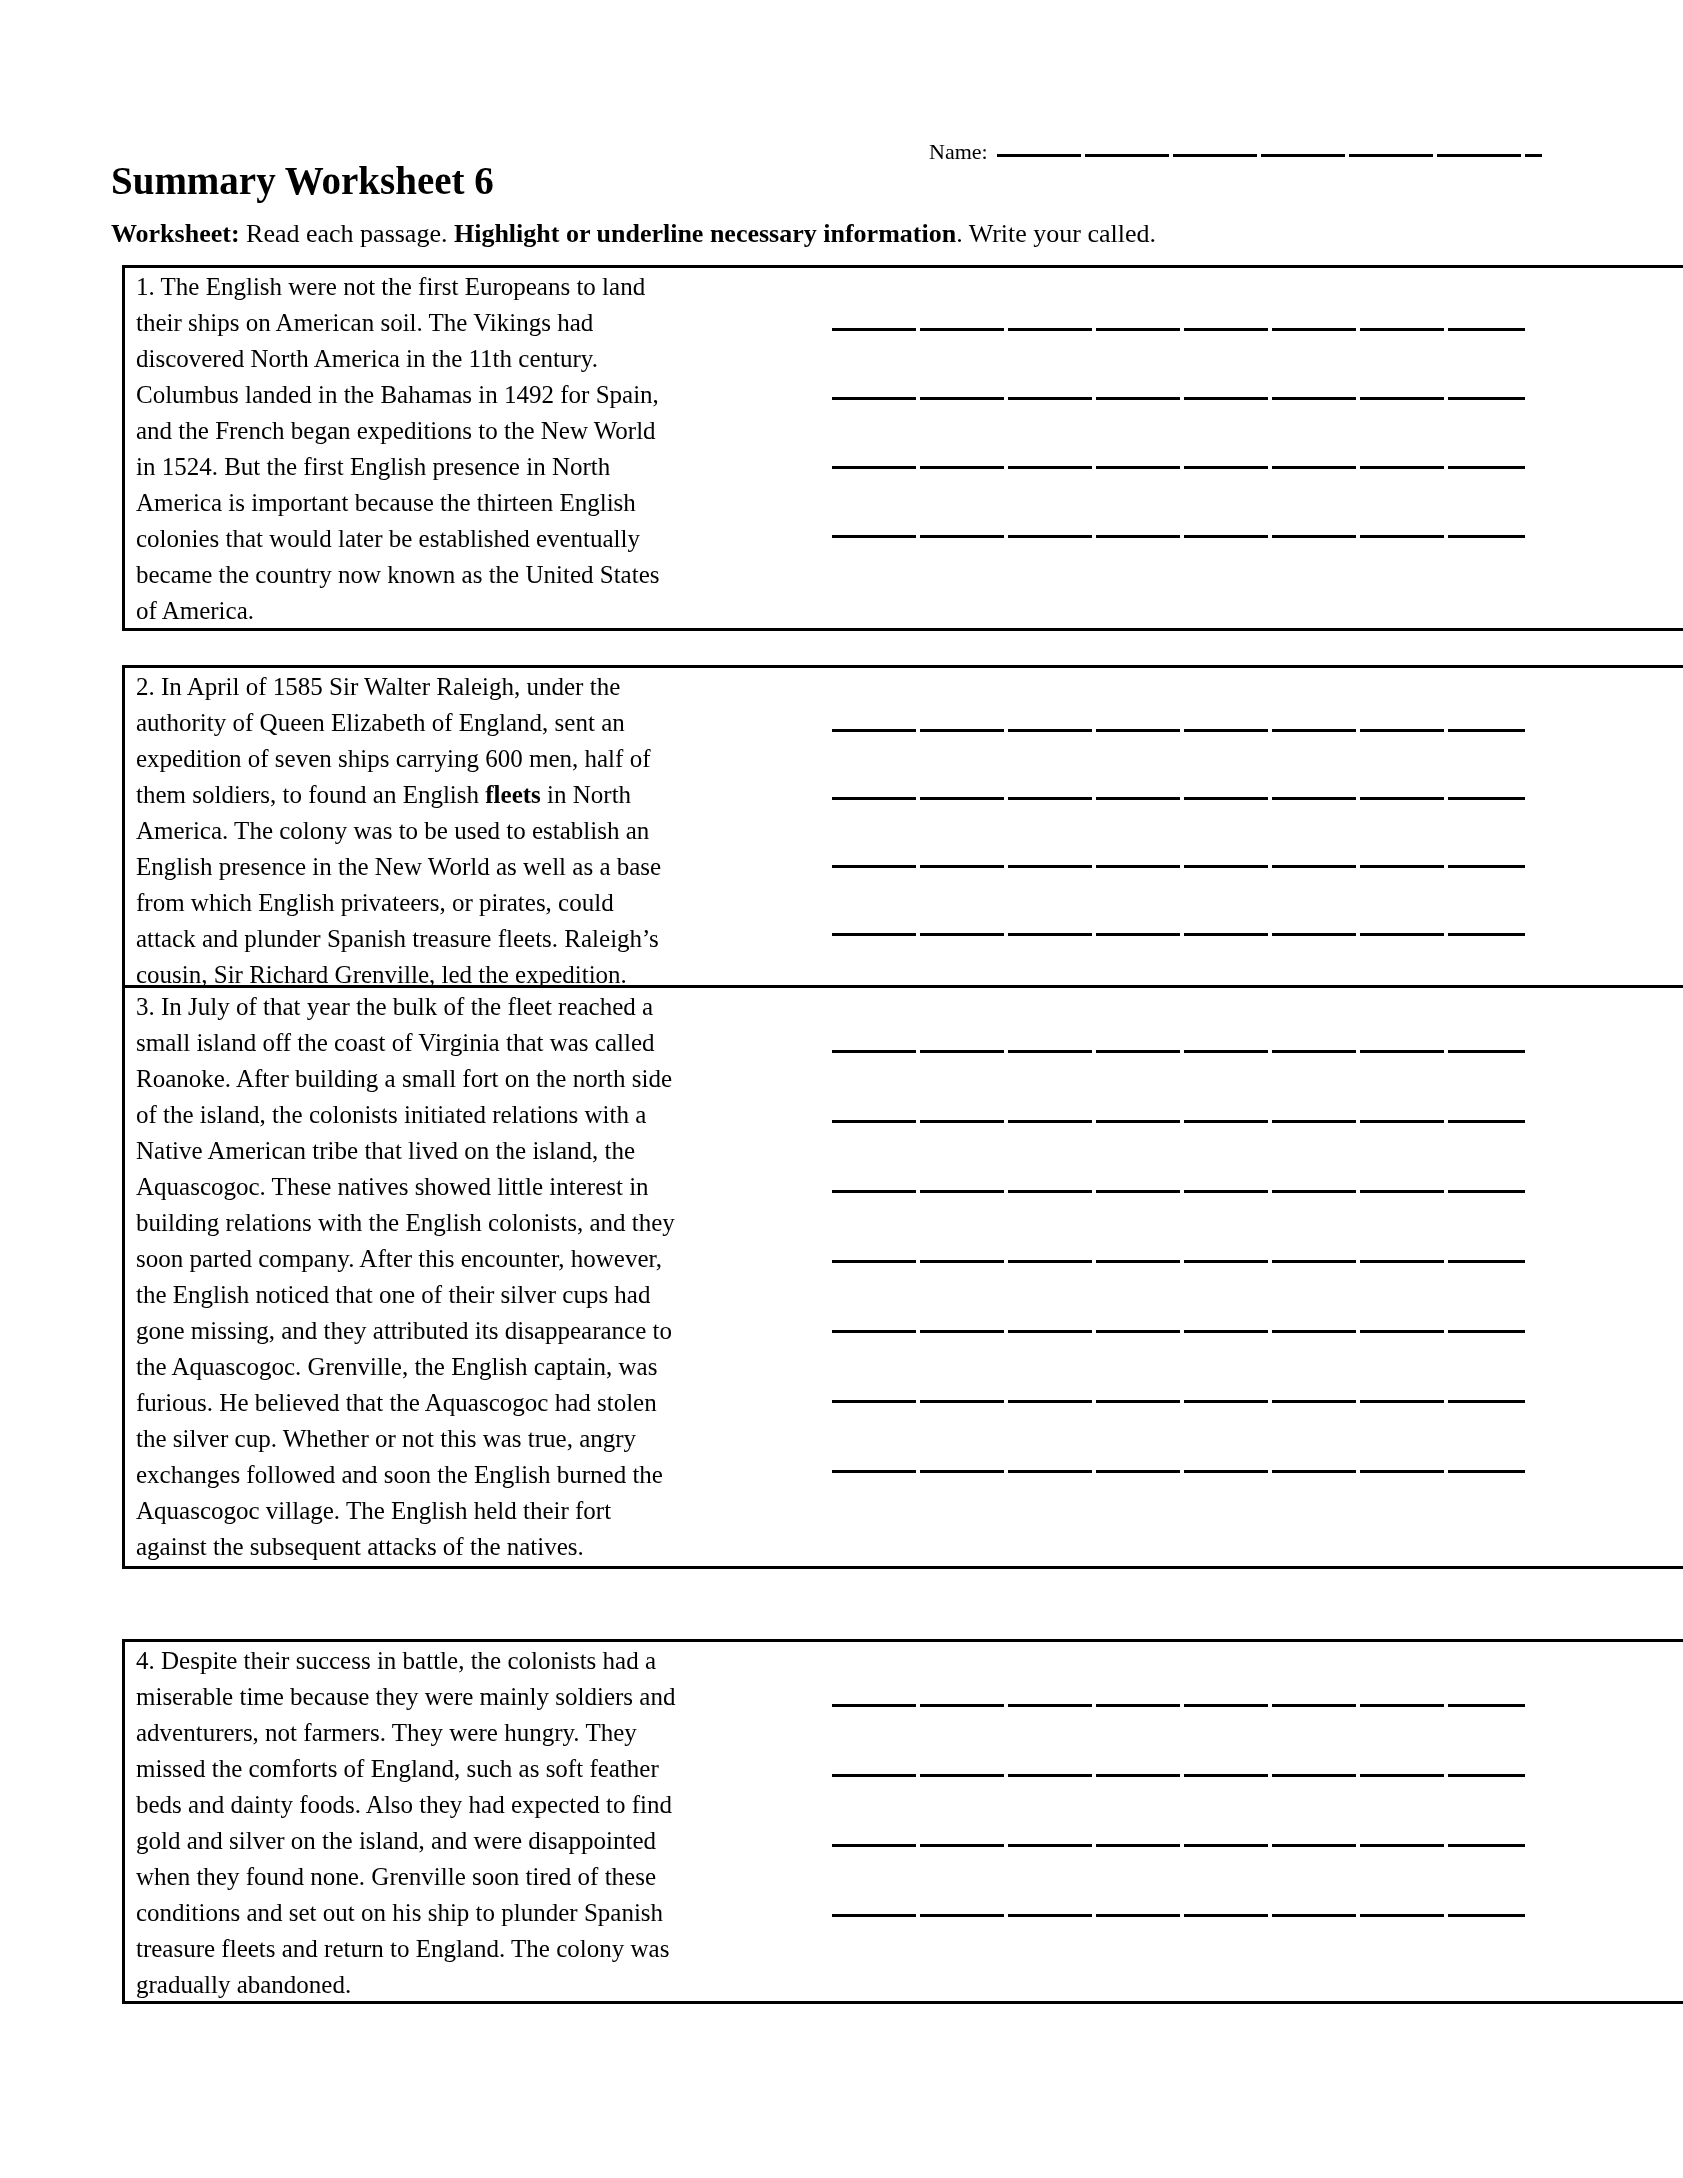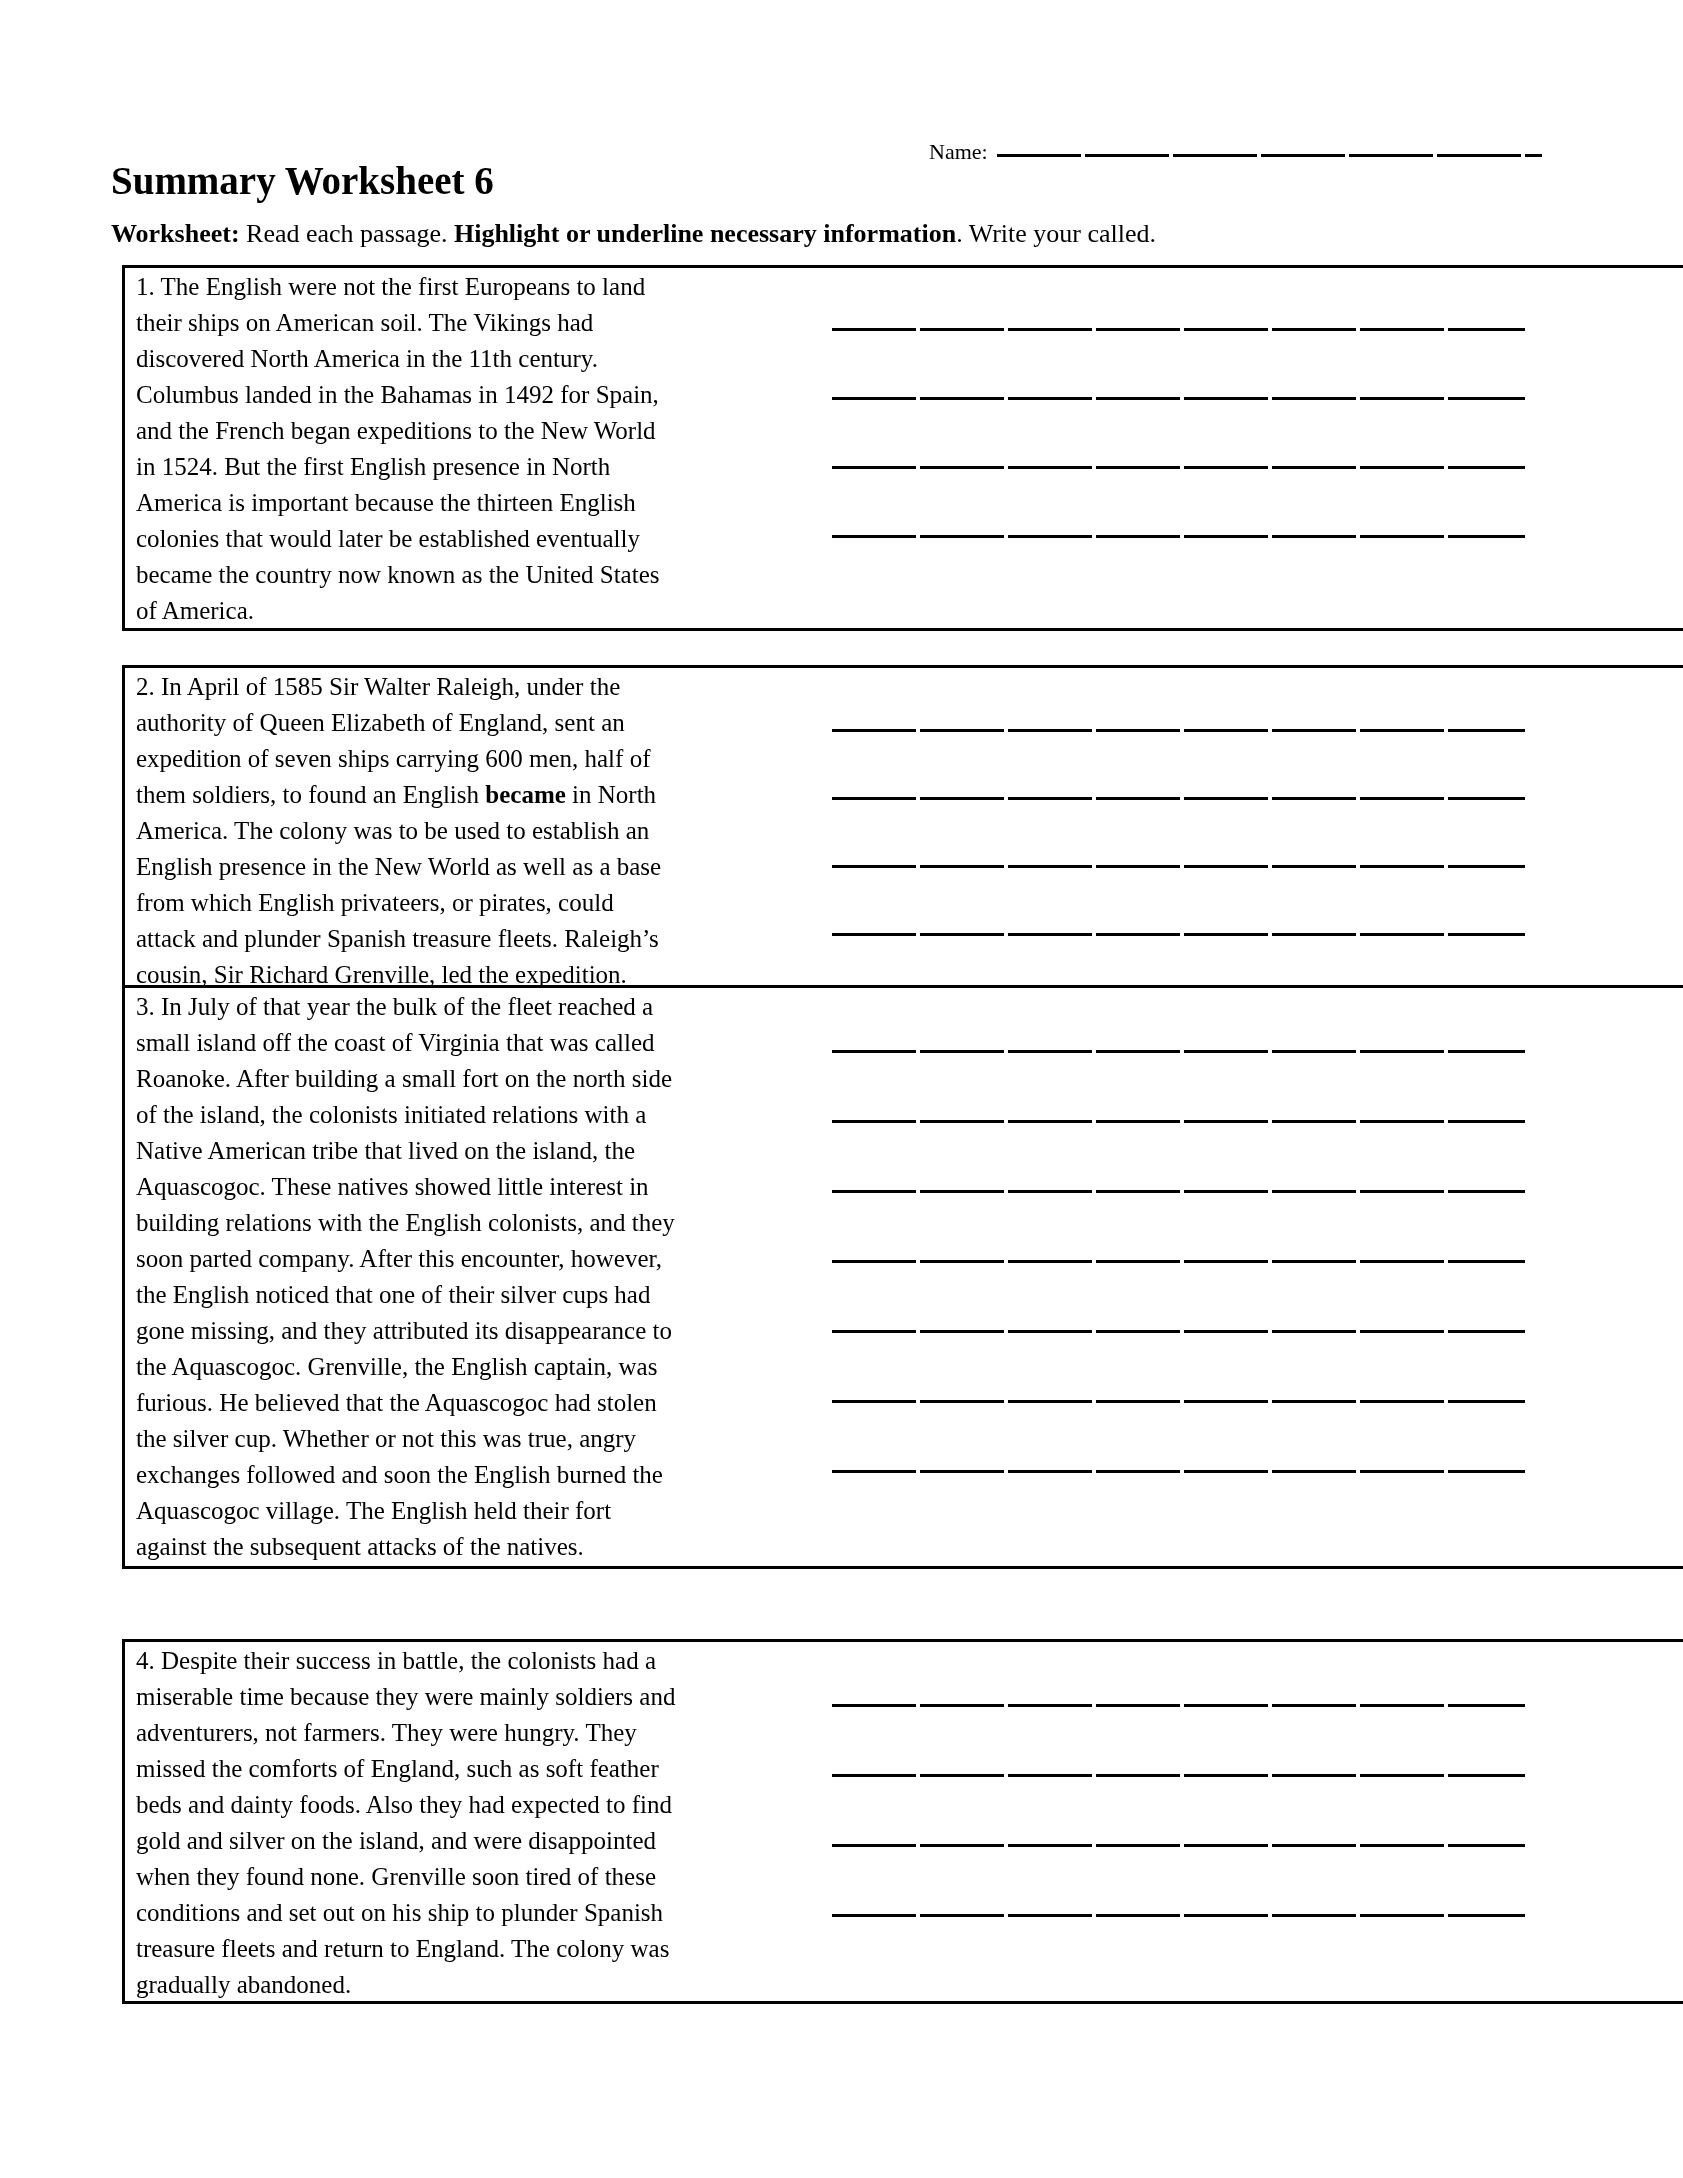--- a/index.html
+++ b/index.html
@@ -84,21 +84,21 @@
       <div class="sline dash"></div>
       <div class="sline dash"></div>
       <div class="sline dash"></div>
     </div>
   </section>
 
   <section class="pbox b2">
     <p class="passage"><span>2. In April of 1585 Sir Walter Raleigh, under the
 authority of Queen Elizabeth of England, sent an
 expedition of seven ships carrying 600 men, half of
-them soldiers, to found an English </span><b>became</b><span> in North
+them soldiers, to found an English </span><b>fleets</b><span> in North
 America. The colony was to be used to establish an
 English presence in the New World as well as a base
 from which English privateers, or pirates, could
 attack and plunder Spanish treasure fleets. Raleigh’s
 cousin, Sir Richard Grenville, led the expedition.</span></p>
     <div class="lines">
       <div class="sline dash"></div>
       <div class="sline dash"></div>
       <div class="sline dash"></div>
       <div class="sline dash"></div>

